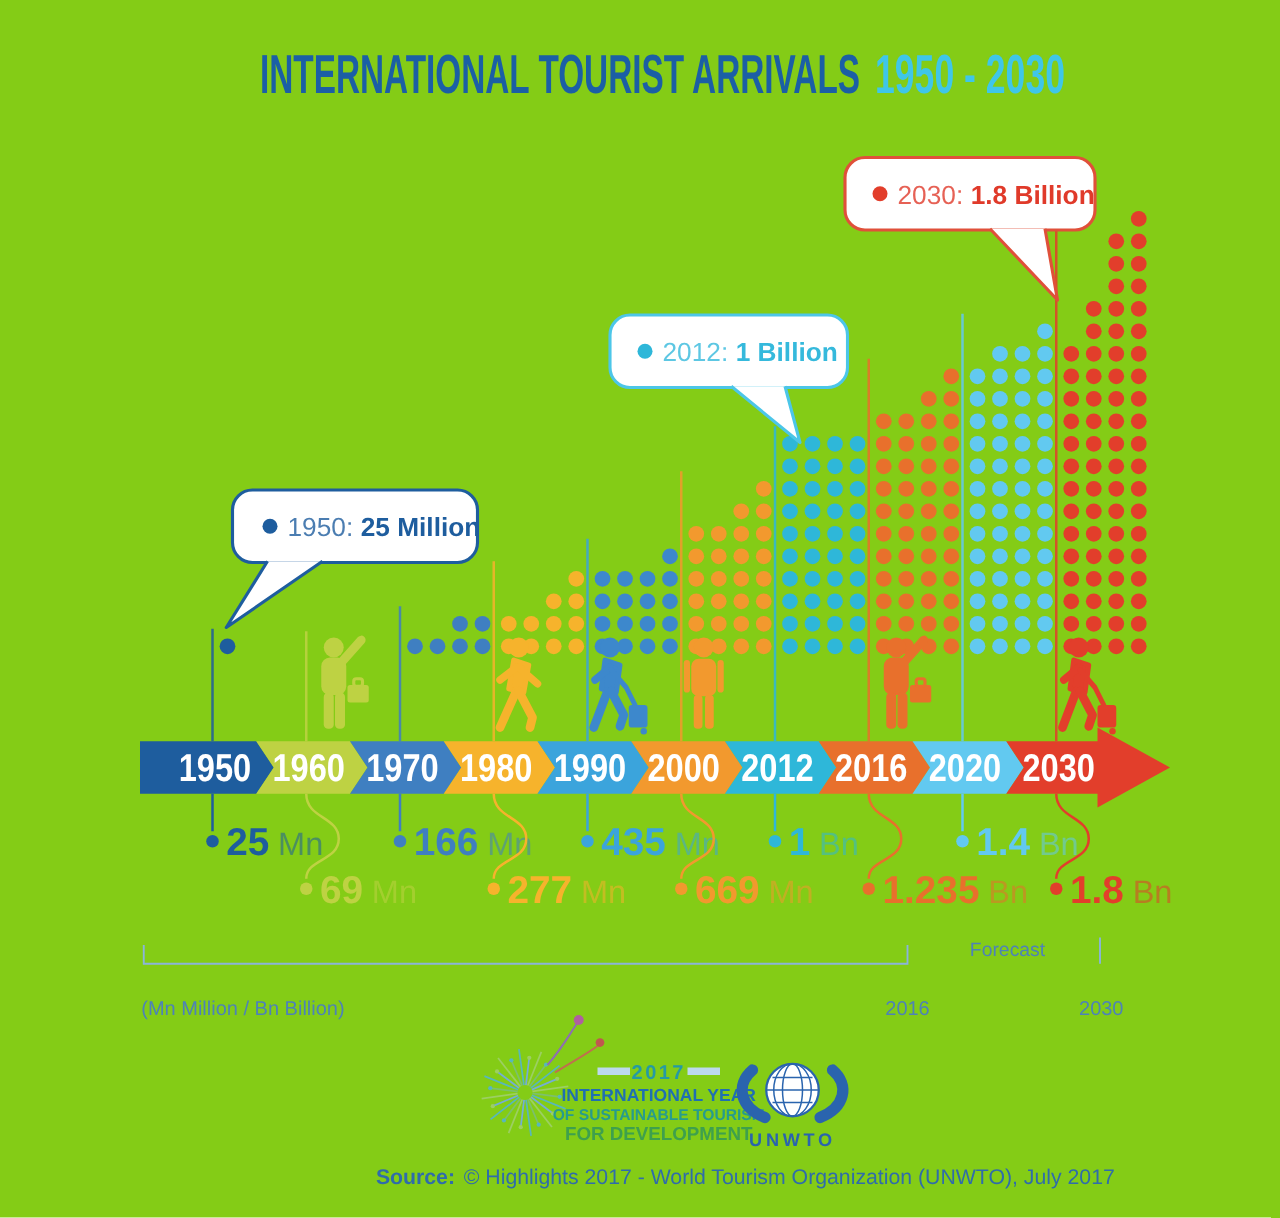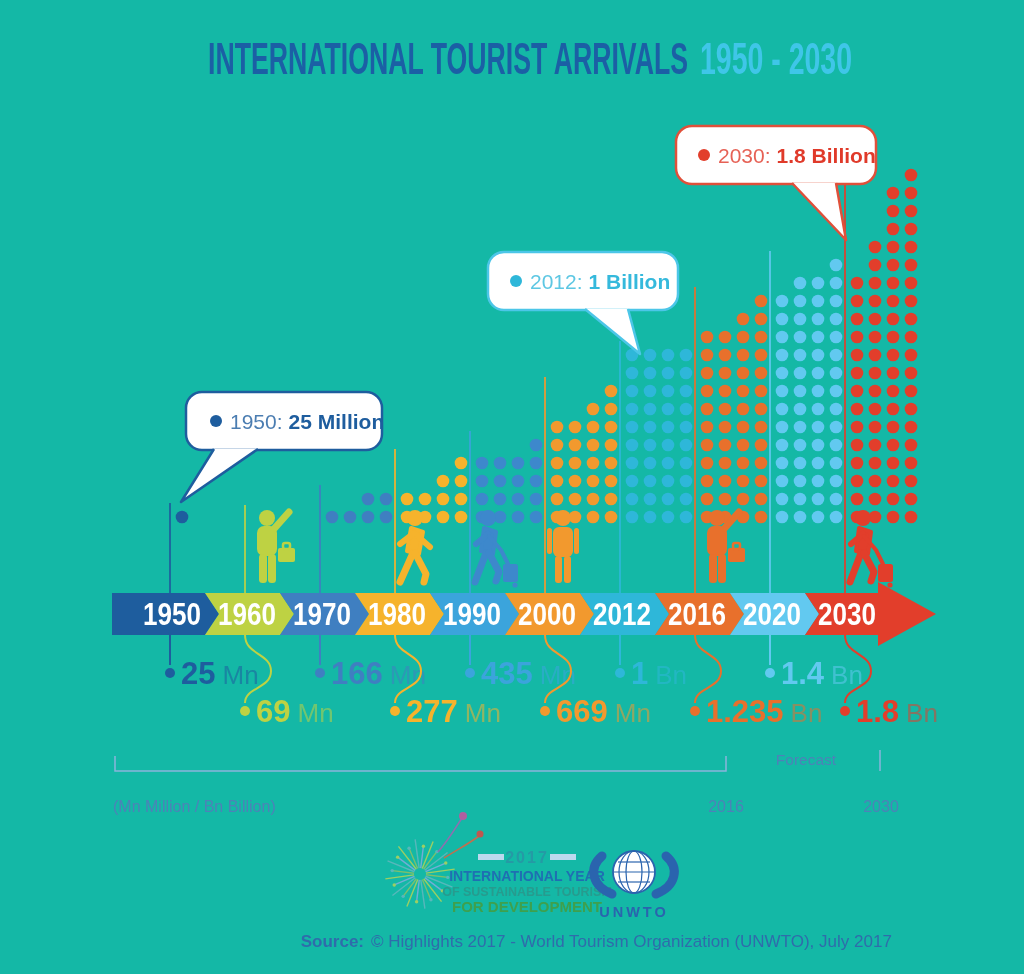--- a/index.html
+++ b/index.html
@@ -1,16 +1,16 @@
 <!DOCTYPE html>
 <html><head>
 <meta charset="utf-8">
 <style>
   html,body{margin:0;padding:0;background:#ffffff;}
-  #page{position:relative;width:1024px;height:974px;background:#14b8a6;overflow:hidden;
+  #page{position:relative;width:1024px;height:974px;background:#84cc16;overflow:hidden;
         font-family:"Liberation Sans","DejaVu Sans",sans-serif;}
   svg text{font-family:"Liberation Sans","DejaVu Sans",sans-serif;}
 </style>
 </head>
 <body>
 
 <div id="page">
   <svg id="chart" width="1024" height="974" viewBox="0 0 1024 974">
 
     <text x="688" y="74" text-anchor="end" font-size="44" font-weight="bold" fill="#1b5fa5" textLength="480" lengthAdjust="spacingAndGlyphs">INTERNATIONAL TOURIST ARRIVALS</text>

